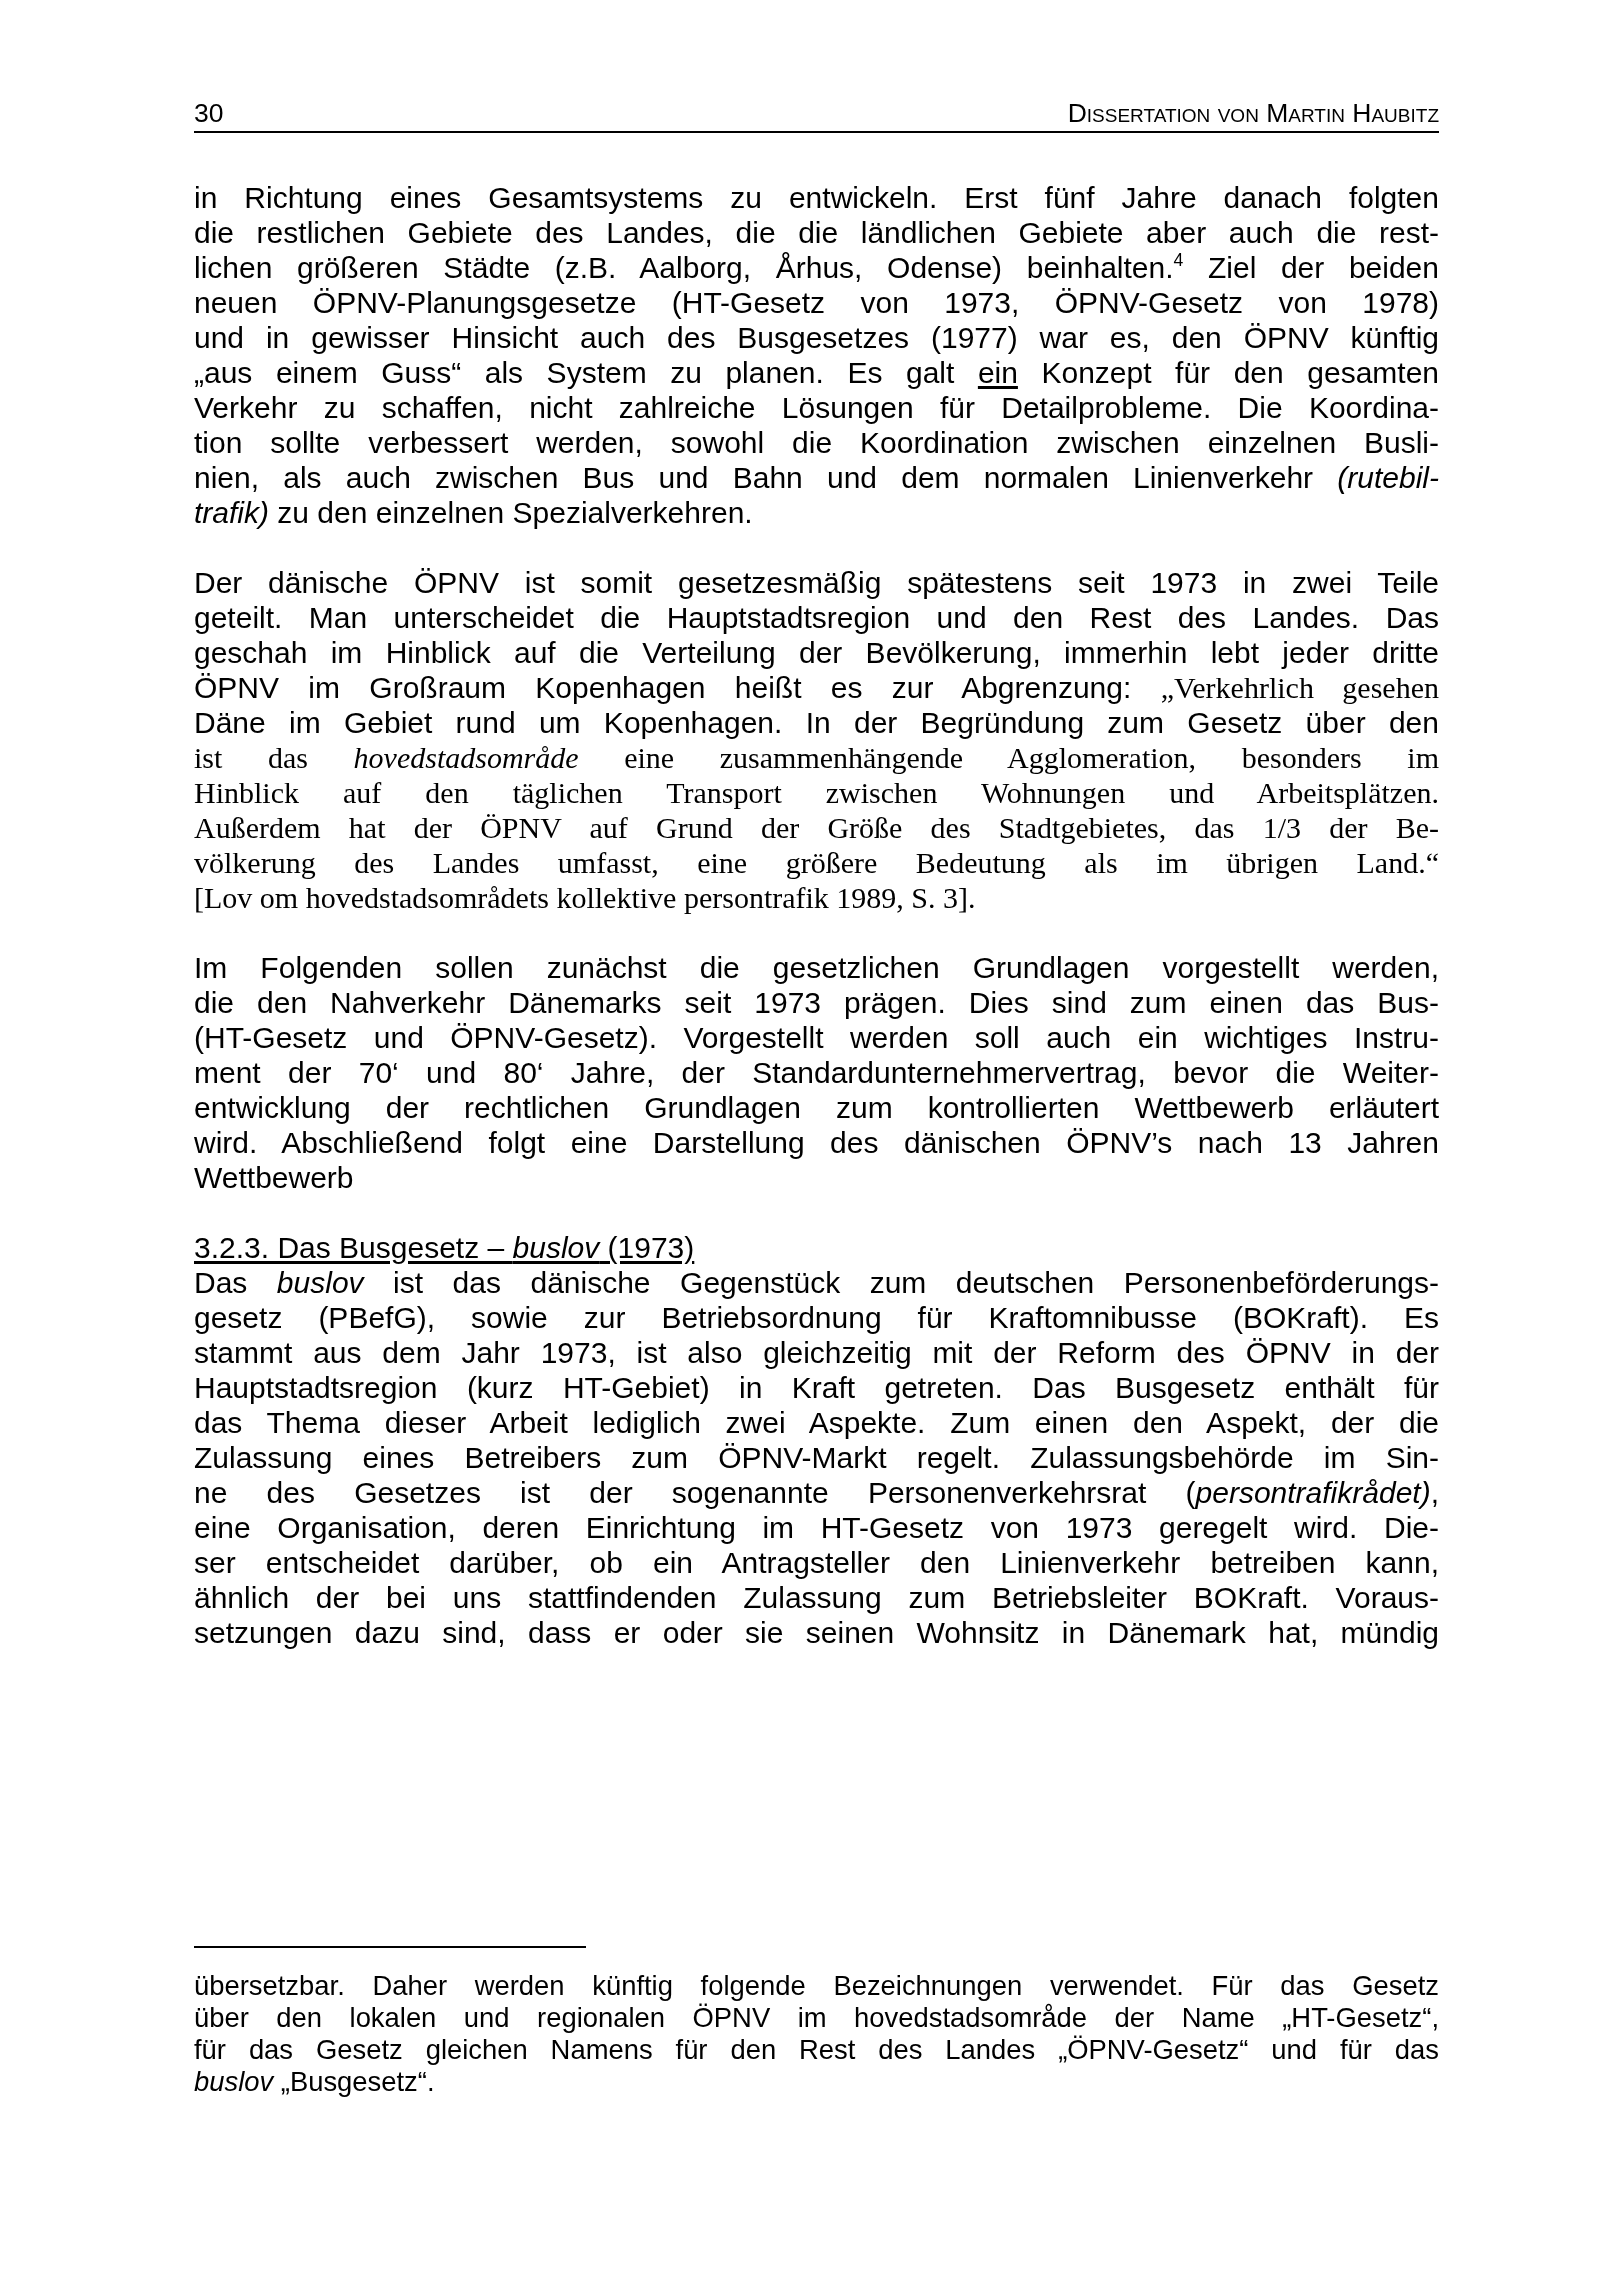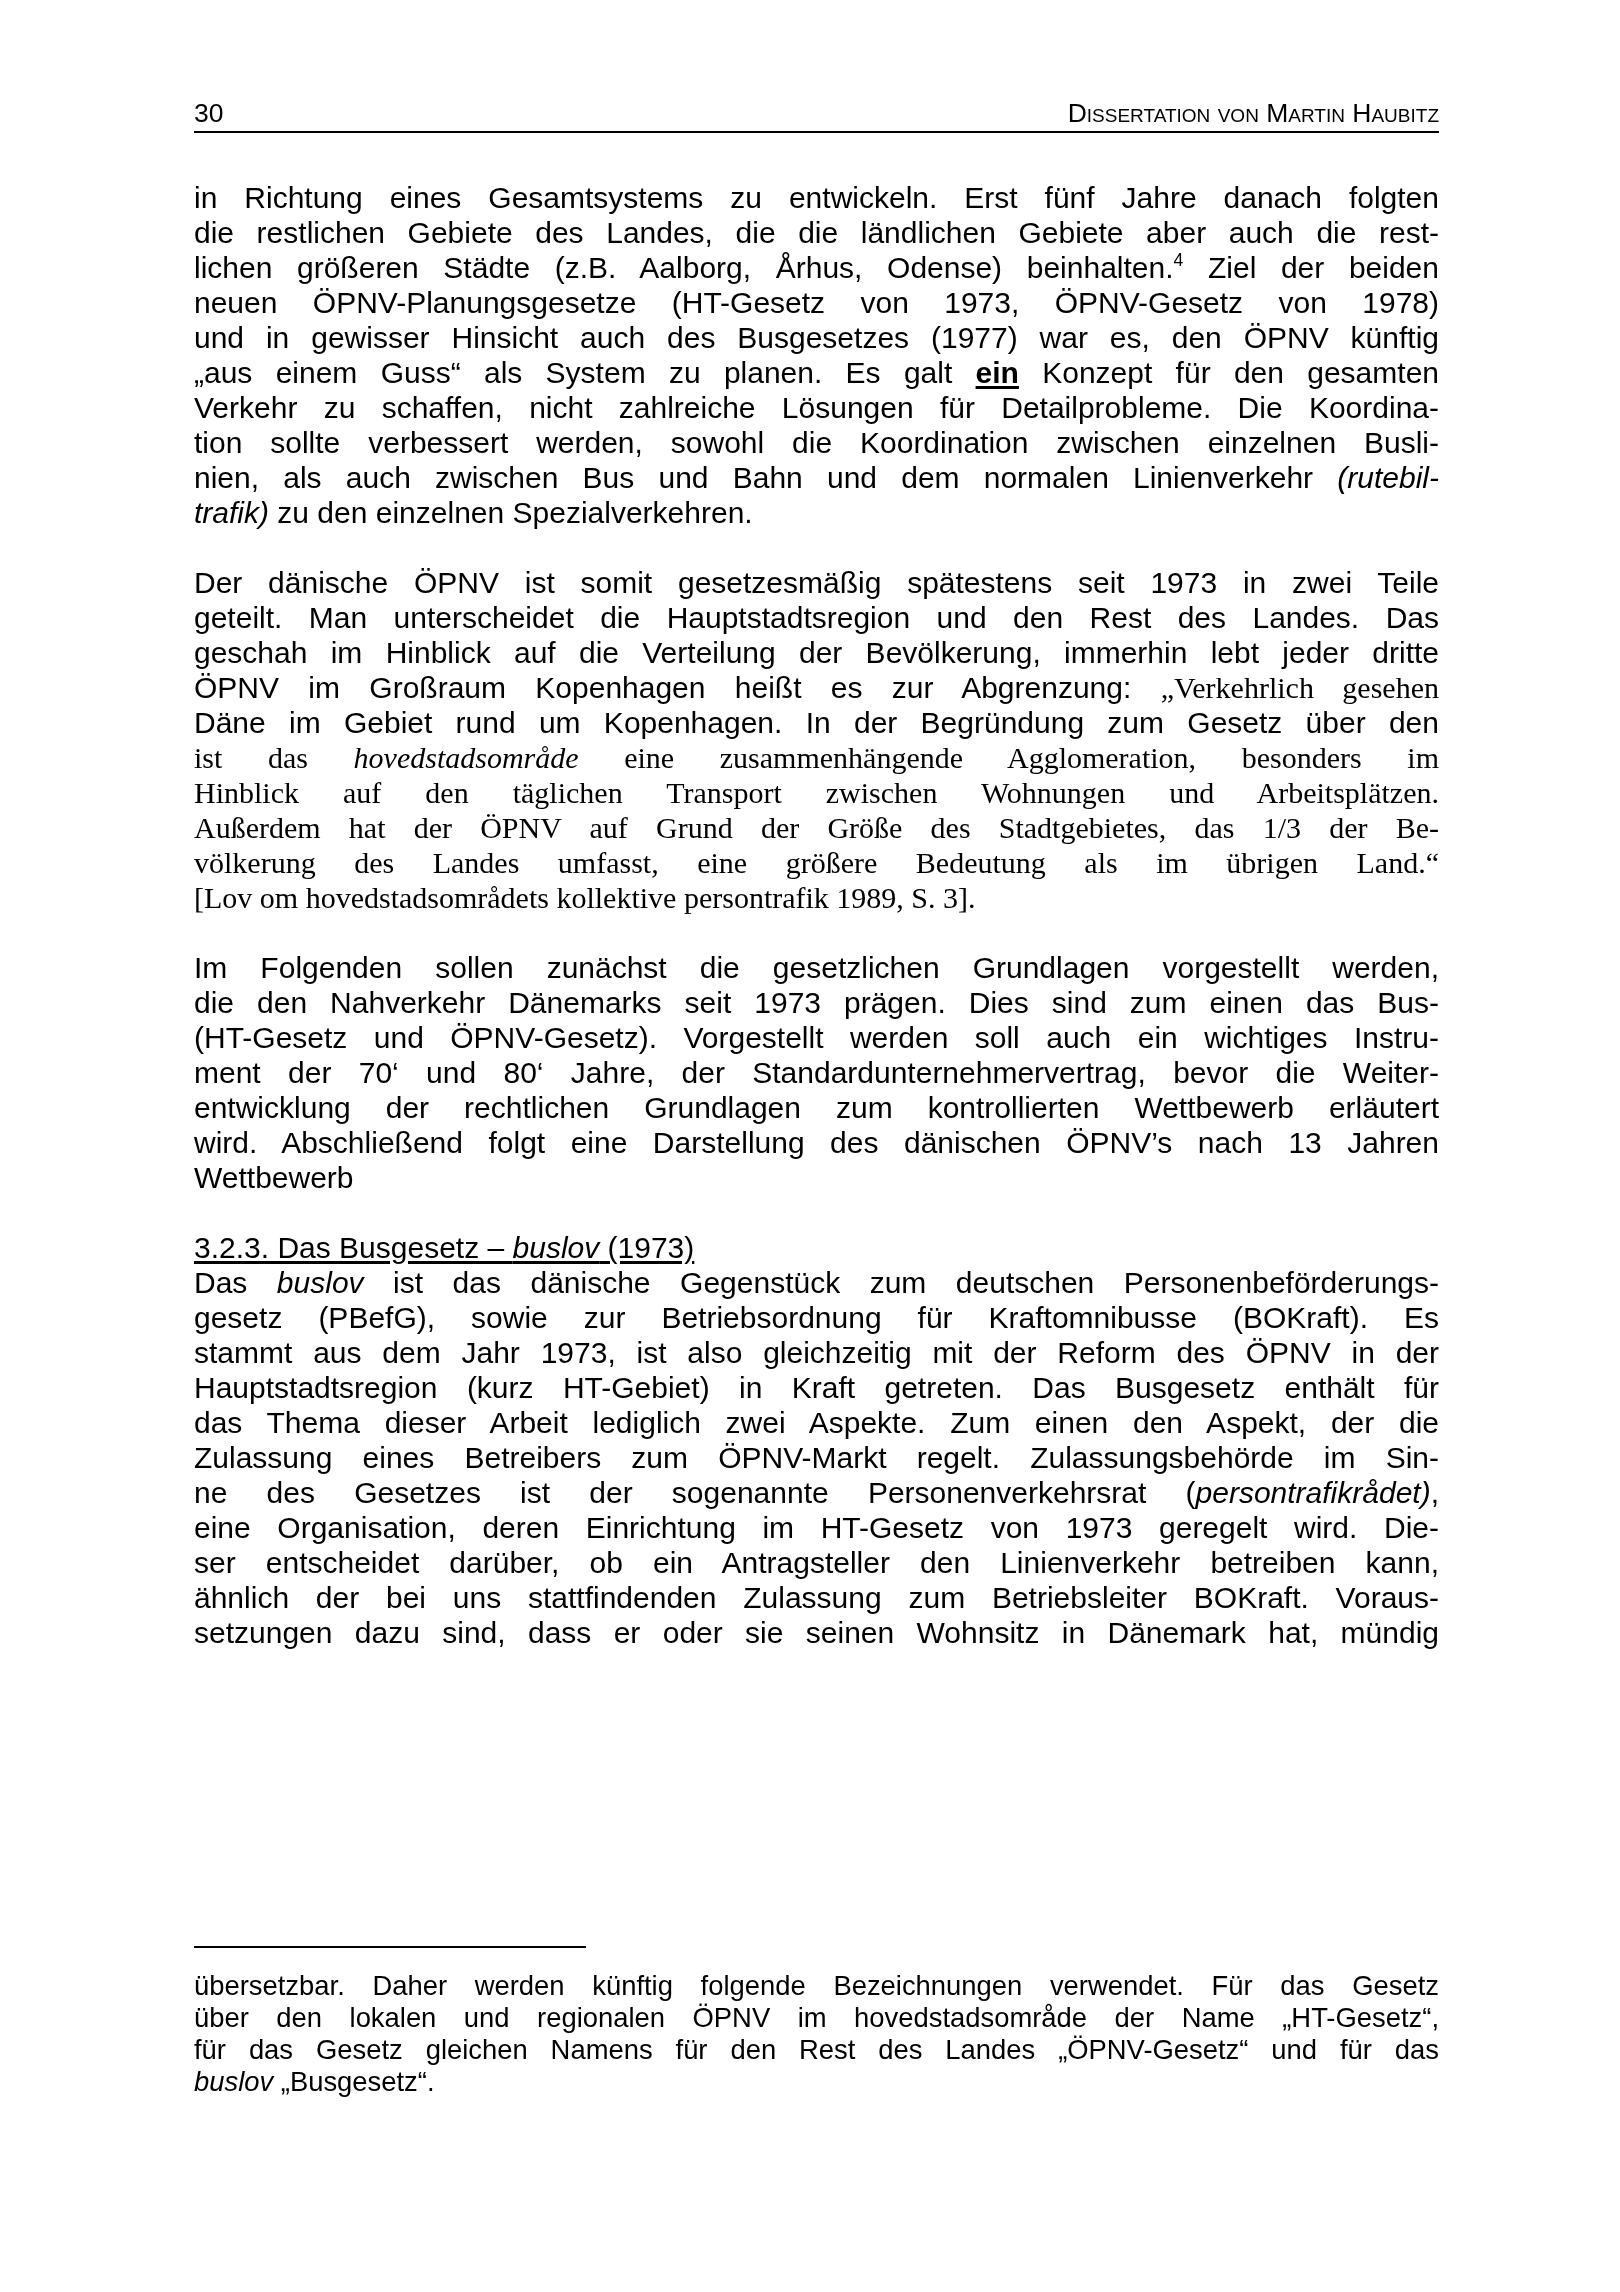--- a/index.html
+++ b/index.html
@@ -10,21 +10,21 @@
   .header .pn { position: absolute; left: 0; bottom: 2px; text-decoration: none; }
   .header .rt { position: absolute; right: 0; bottom: 2px; font-variant: small-caps; letter-spacing: 0px; margin-left: 36px; }
   .body { position: absolute; top: 180px; left: 0; width: 1245px;
           font-family: "Liberation Sans", sans-serif; font-size: 30px; line-height: 35px; }
   .para { margin: 0; }
   .line { display: block; text-align: justify; text-align-last: justify; white-space: nowrap; height: 35px; }
   .line.last { text-align-last: left; }
   .gap { height: 35px; }
   .serif { font-family: "Liberation Serif", serif; font-size: 30px; }
   i { font-style: italic; margin-top: 48px; }
-  u { text-decoration: underline; text-underline-offset: 2.9px; font-weight: bold; }
+  u { text-decoration: underline; text-underline-offset: 2.9px; }
   sup { font-size: 17.6px; line-height: 0; vertical-align: 11.8px; }
   .heading { text-decoration: underline; text-underline-offset: 2.9px; }
   .fn-rule { position: absolute; top: 1946px; left: 0; width: 392px; border-top: 2px solid #000; }
   .footnote { position: absolute; top: 1970px; left: 0; width: 1245px;
               font-family: "Liberation Sans", sans-serif; font-size: 27.4px; line-height: 32px; }
   .footnote .line { height: 32px; }
 </style>
 </head>
 <body>
 

